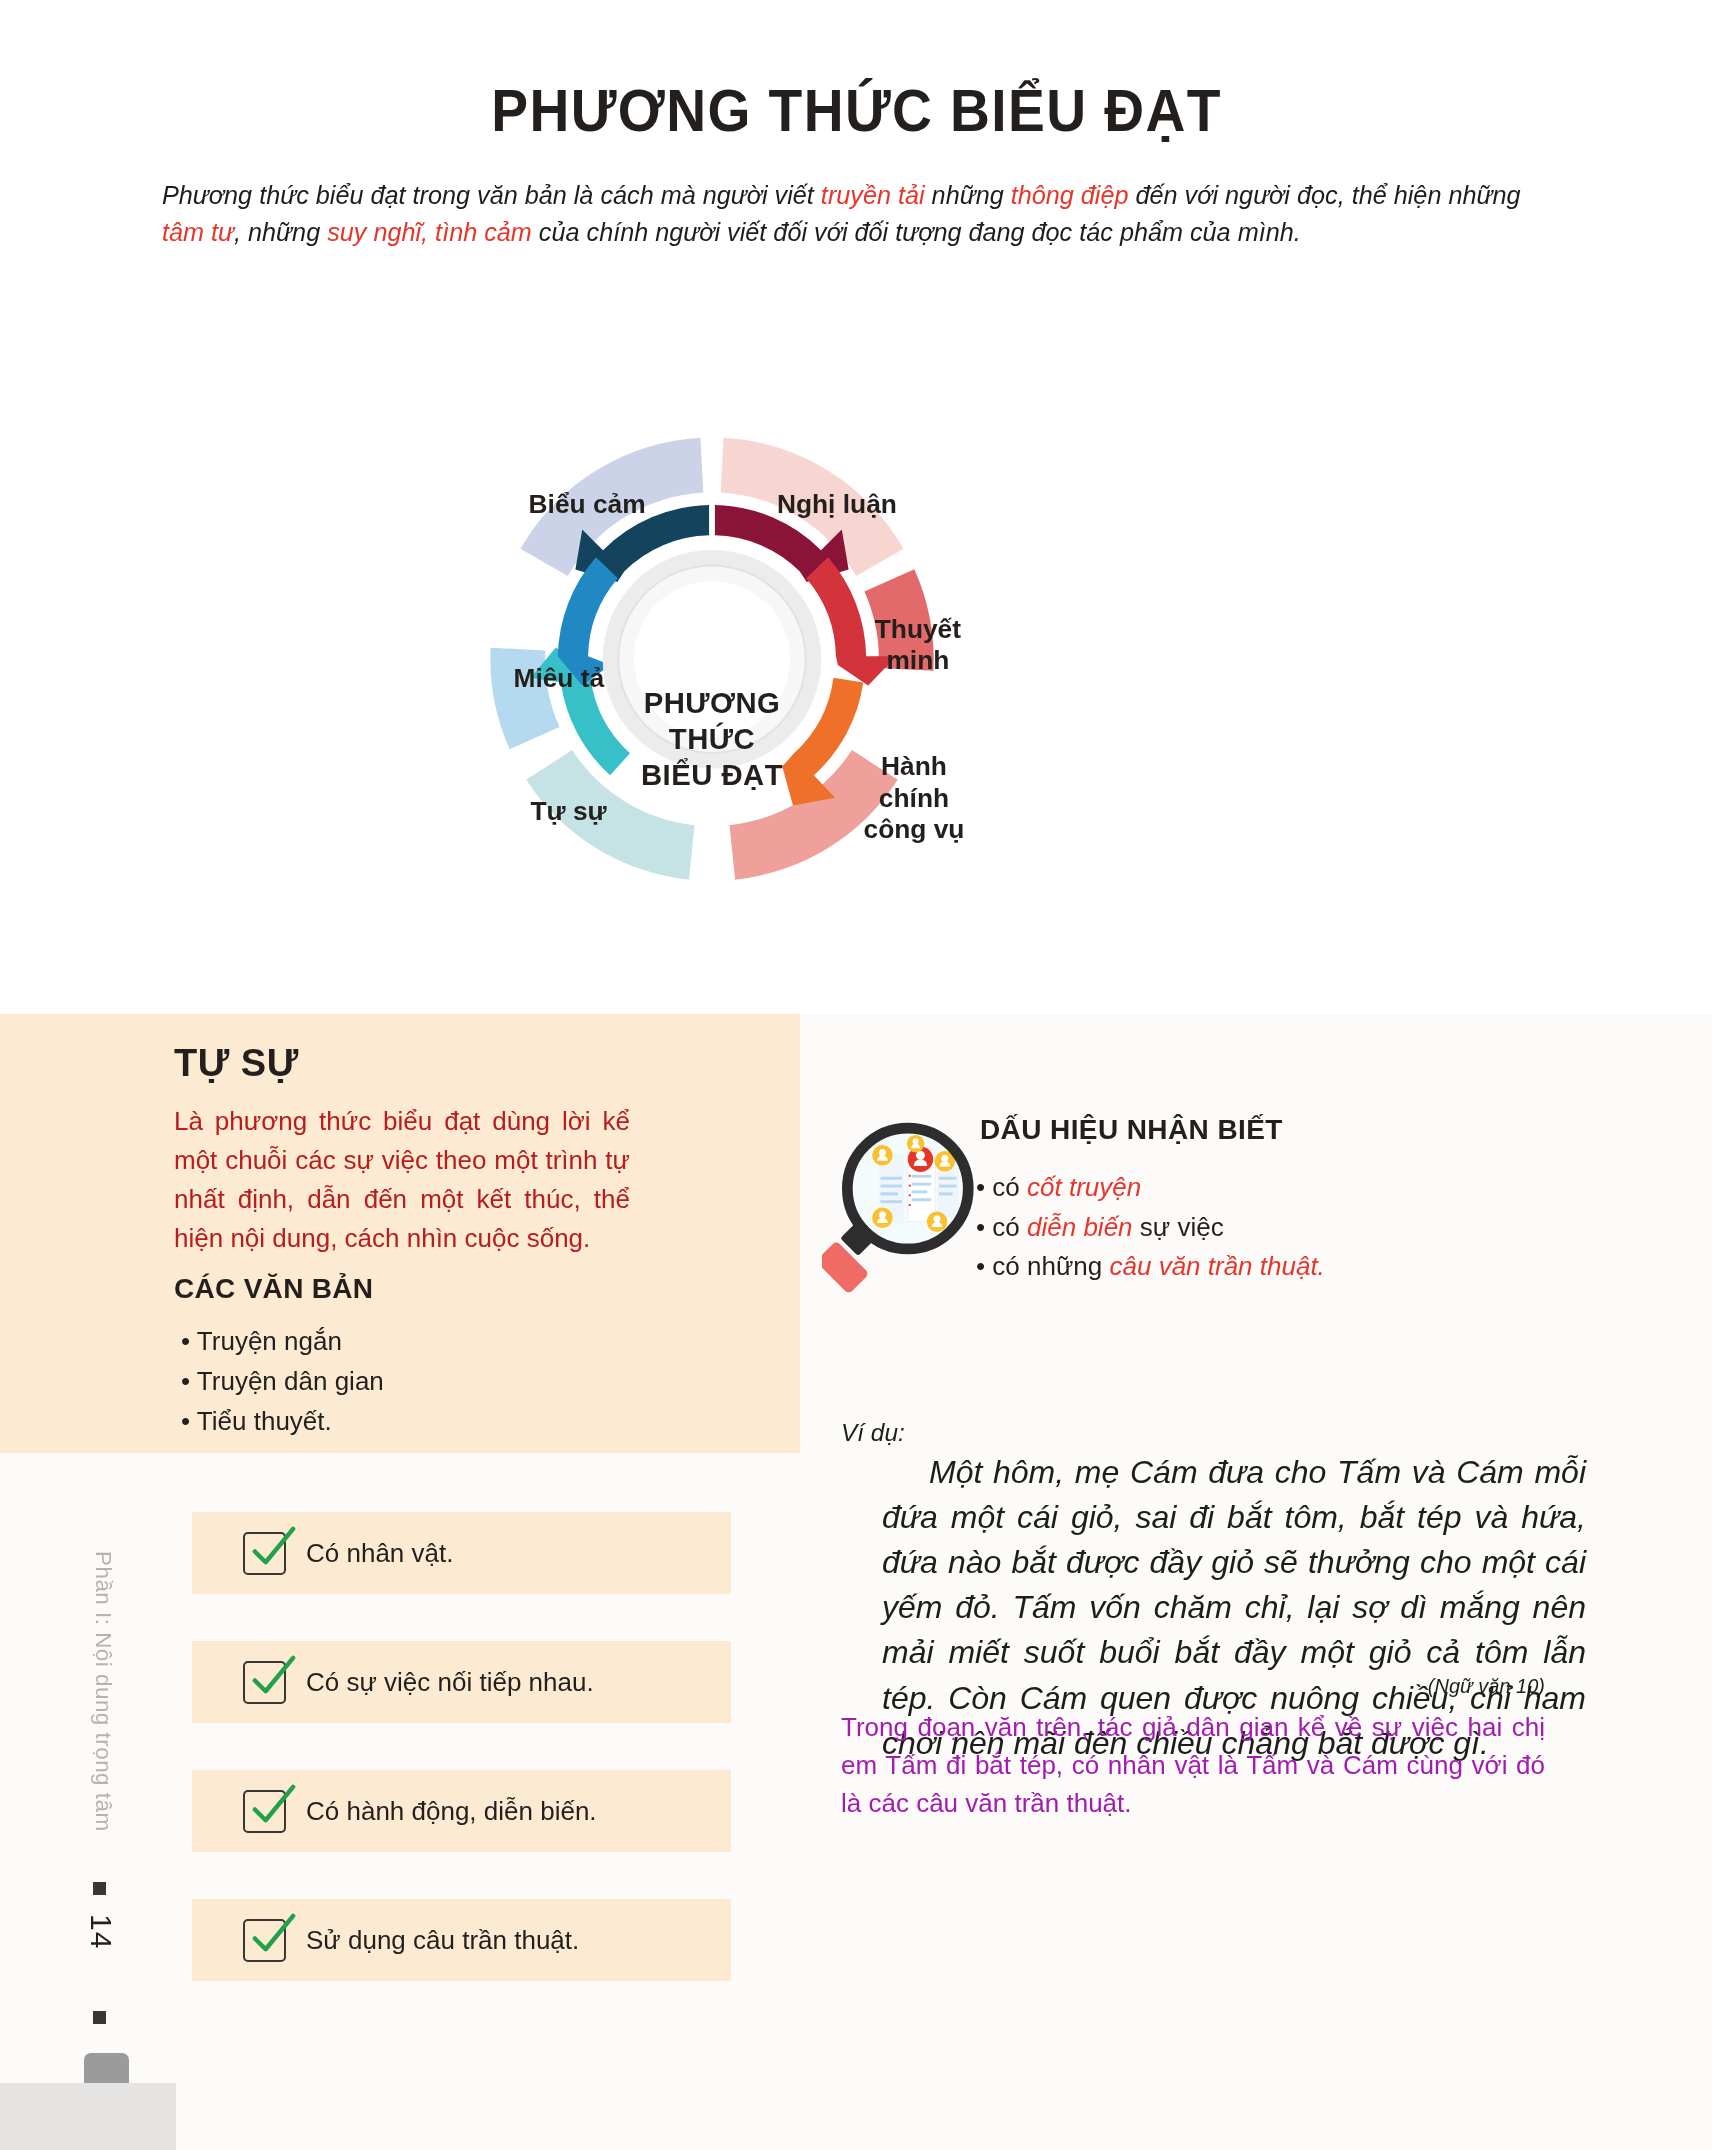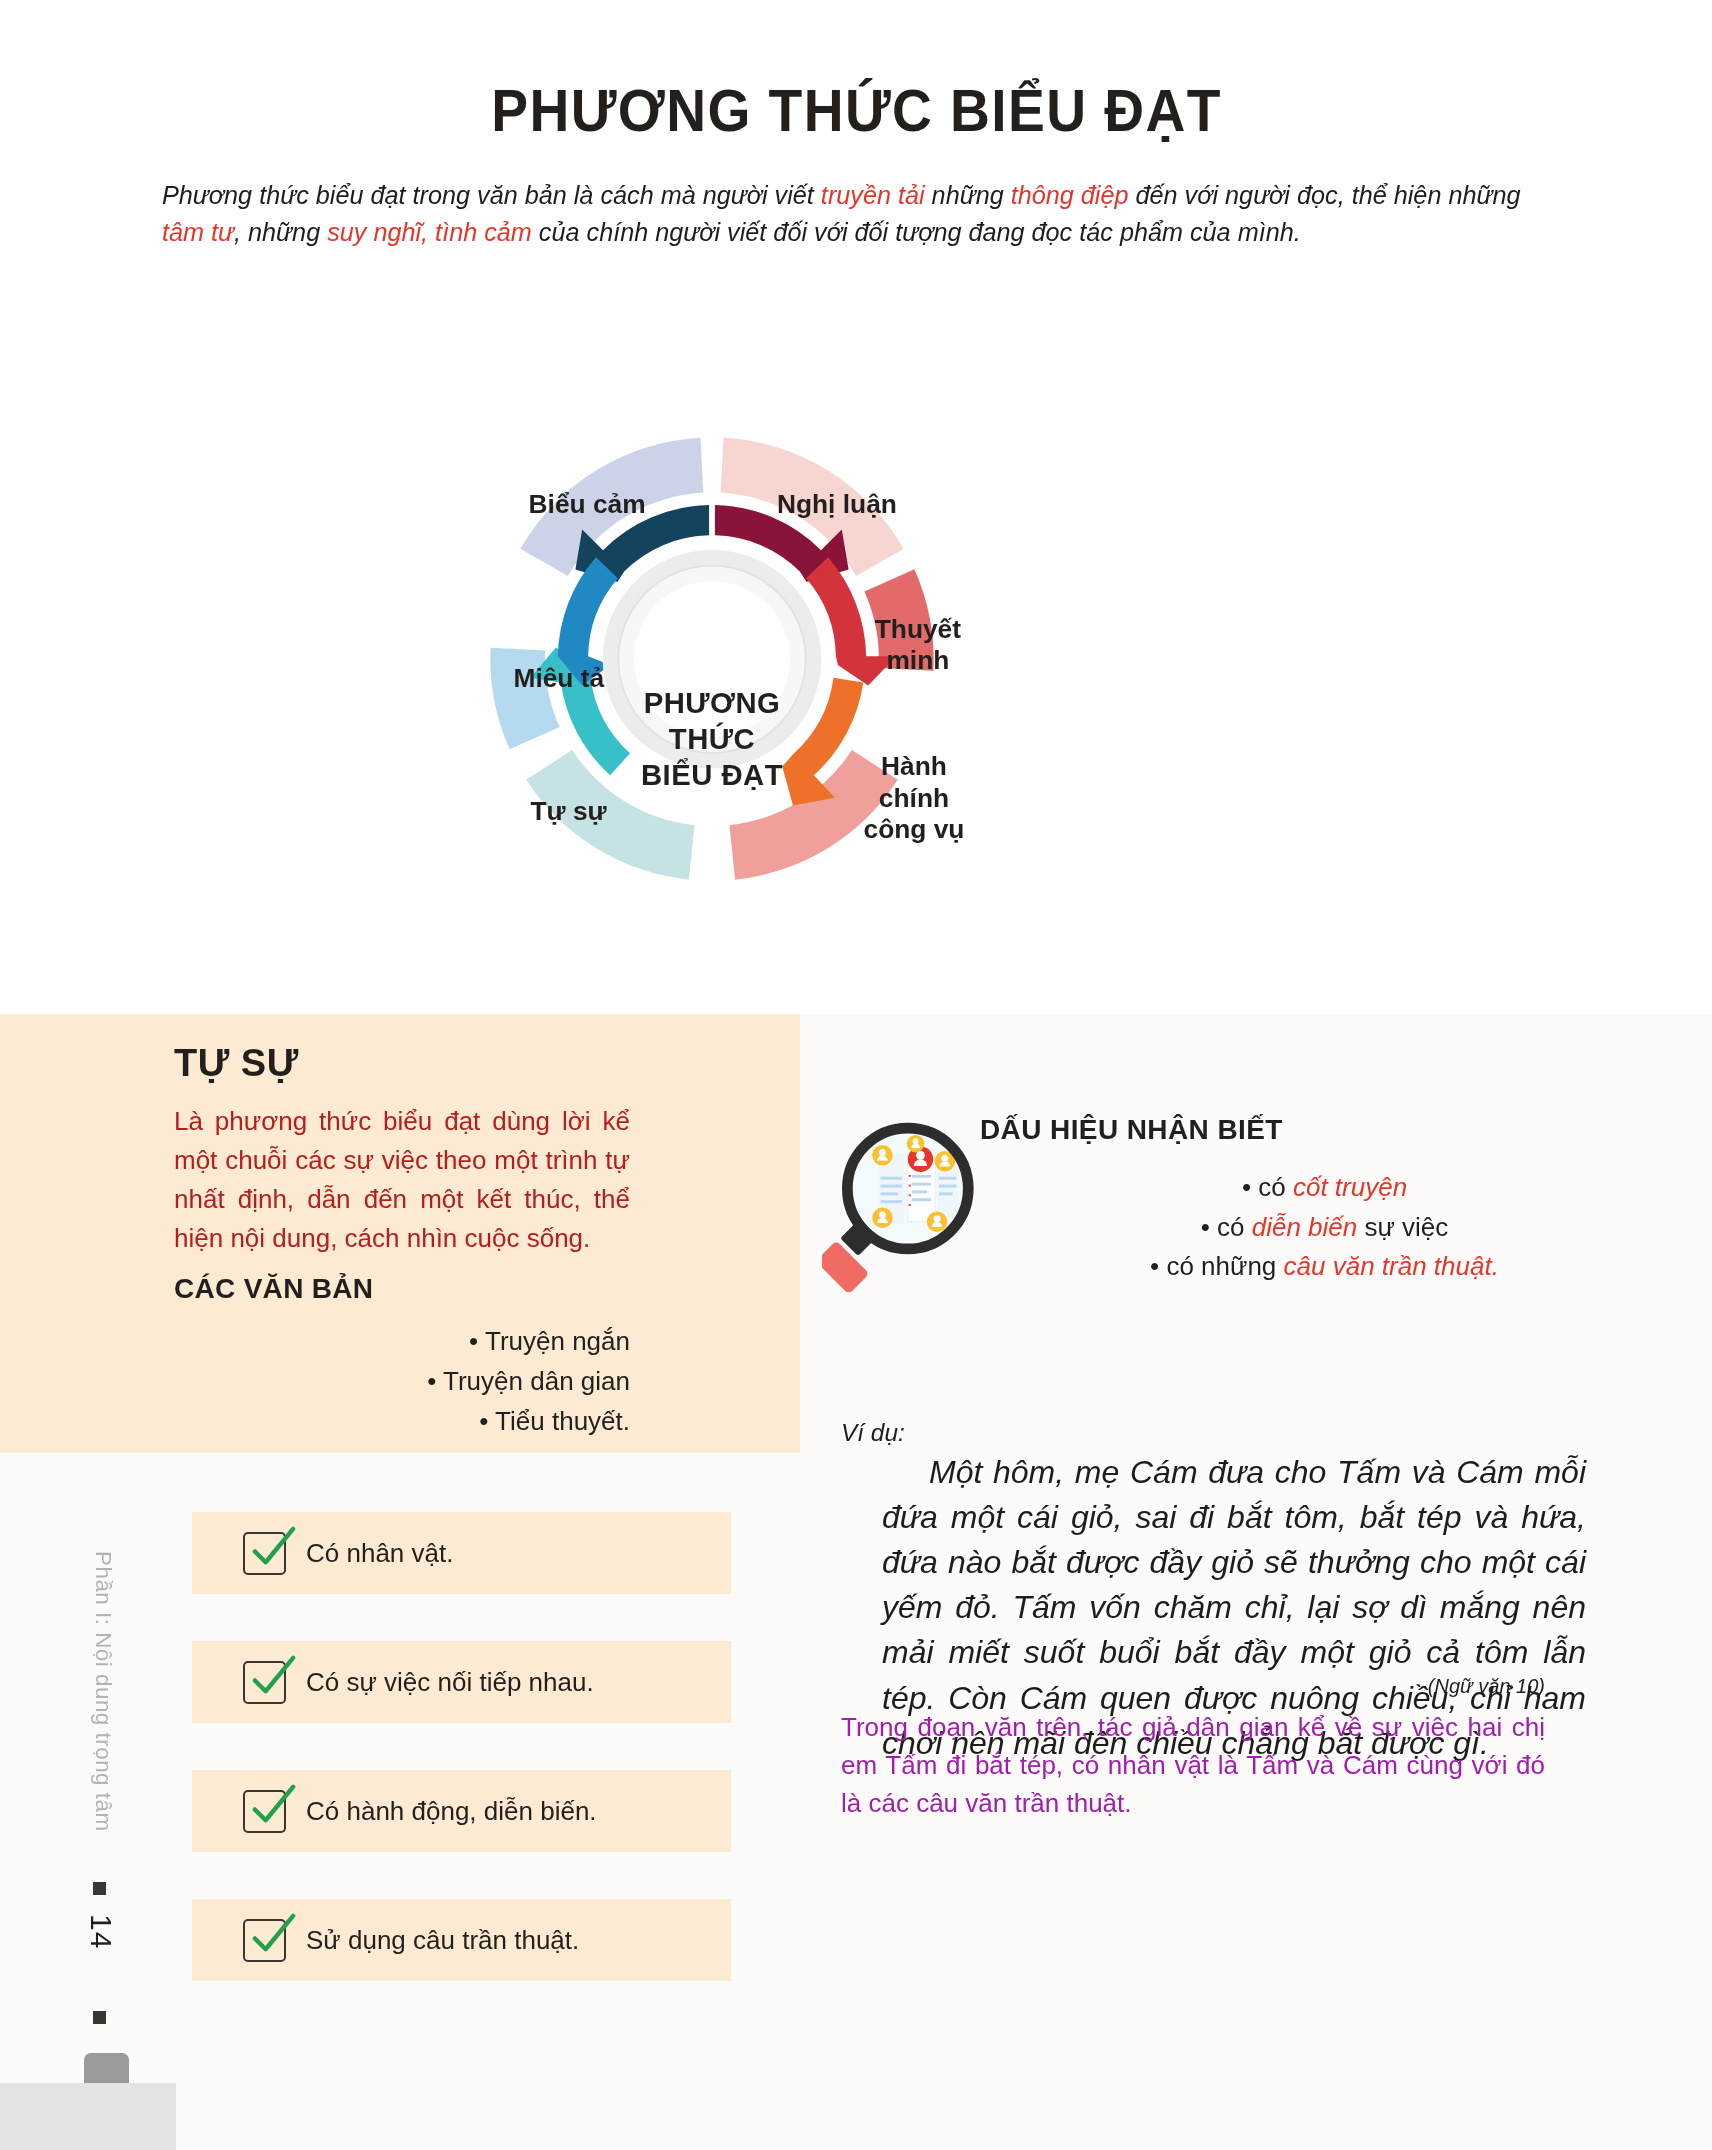--- a/index.html
+++ b/index.html
@@ -108,21 +108,20 @@
     letter-spacing: 0.3px;
   }
   .ts-list {
     position: absolute;
     left: 181px; top: 1321px;
     width: 449px;
     font-size: 26px;
     line-height: 1.54;
     color: #231f1d;
     list-style: none;
-    text-align: right;
   }
   .ts-list li::before { content: "• "; }
 
   
   .check-list {
     position: absolute;
     left: 192px; top: 1512px;
     width: 539px;
   }
   .check-item {
@@ -158,27 +157,26 @@
   .dh-heading {
     position: absolute;
     left: 980px; top: 1114px;
     font-size: 28px;
     font-weight: 800;
     color: #231f1d;
     letter-spacing: 0.4px;
   }
   .dh-list {
     position: absolute;
-    left: 1022px; top: 1168px;
+    left: 976px; top: 1168px;
     width: 605px;
     font-size: 26px;
     line-height: 1.52;
     color: #231f1d;
     list-style: none;
-    text-align: center;
   }
   .dh-list li::before { content: "• "; }
   .dh-list .hl { color: #e8352a; font-style: italic; }
 
   .vidu-label {
     position: absolute;
     left: 841px; top: 1419px;
     font-size: 24.4px;
     font-style: italic;
     color: #1d1d1b;

